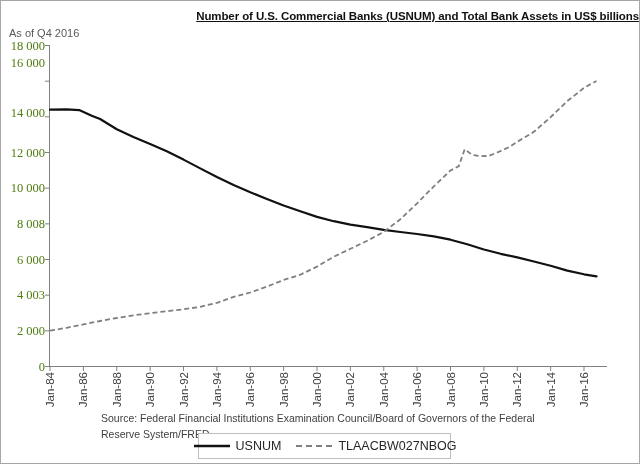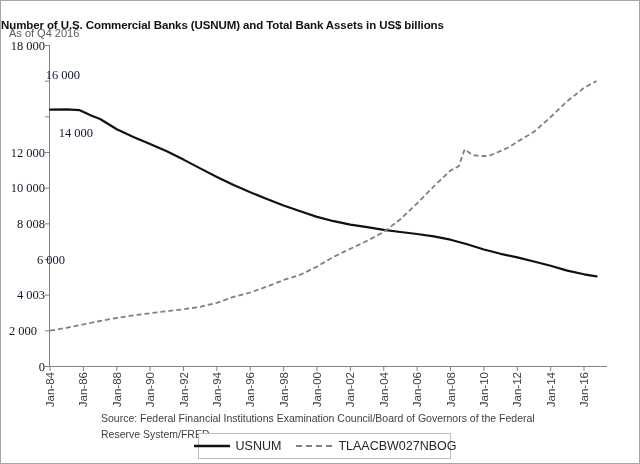--- a/index.html
+++ b/index.html
@@ -2,32 +2,32 @@
 <html><head>
 <meta charset="utf-8">
 <style>
   html,body{margin:0;padding:0;background:#fff;}
   .canvas{
     position:relative;width:640px;height:464px;box-sizing:border-box;
     background:#ffffff;border:1px solid #a6a6a6;overflow:hidden;
     font-family:"Liberation Sans",sans-serif;
   }
   .chart-title{
-    position:absolute;left:0;top:18px;width:100%;text-align:left;
-    font-size:11.5px;font-weight:bold;color:#111;letter-spacing:-0.1px;
+    position:absolute;left:0;top:9px;width:100%;text-align:right;
+    font-size:11.5px;font-weight:bold;color:#111;letter-spacing:-0.1px;text-decoration:underline;
   }
   .chart-subtitle{
     position:absolute;left:8px;top:26px;width:100%;text-align:left;
     font-size:11px;color:#595959;
   }
   .plot-svg{position:absolute;left:0;top:0;}
   .ylab{
     position:absolute;left:0;width:44px;text-align:right;
     font-family:"Liberation Serif","DejaVu Serif",serif;
-    font-size:12.5px;color:#0f172a;line-height:14px;
+    font-size:12.5px;color:#4d7c0f;line-height:14px;
   }
   .xlab{
     position:absolute;width:40px;line-height:14px;text-align:right;
     font-size:11.5px;color:#404040;
     transform-origin:0 0;transform:rotate(-90deg) translateX(-100%);
     white-space:nowrap;
   }
   .source-note{
     position:absolute;left:100px;top:410px;width:468px;
     font-size:10.5px;line-height:15.5px;color:#404040;
@@ -76,28 +76,28 @@
       <line x1="482.875" y1="365.5" x2="482.875" y2="370" stroke="#808080" stroke-width="1"></line>
       <line x1="516.25" y1="365.5" x2="516.25" y2="370" stroke="#808080" stroke-width="1"></line>
       <line x1="549.625" y1="365.5" x2="549.625" y2="370" stroke="#808080" stroke-width="1"></line>
       <line x1="583" y1="365.5" x2="583" y2="370" stroke="#808080" stroke-width="1"></line>
       <polyline points="49.0,108.7 65.7,108.4 78.2,109.1 90.7,114.8 99.1,118.0 115.8,128.3 132.4,136.0 149.1,143.1 165.8,150.3 182.5,158.6 199.2,167.4 215.9,176.1 232.6,184.1 249.3,191.3 265.9,198.0 282.6,204.5 299.3,210.3 316.0,215.9 332.7,220.2 349.4,223.7 366.1,226.2 382.8,228.9 399.4,231.0 416.1,233.0 432.8,235.3 449.5,238.7 466.2,243.3 482.9,248.5 499.6,252.8 516.3,256.4 532.9,260.5 549.6,264.7 566.3,269.6 583.0,273.3 595.5,275.3" fill="none" stroke="#111111" stroke-width="2.2" stroke-linejoin="round" stroke-linecap="round"></polyline>
       <polyline points="49.0,329.7 65.7,326.8 82.4,323.4 99.1,320.0 115.8,317.0 132.4,314.3 149.1,312.2 165.8,310.2 182.5,308.3 199.2,305.8 215.9,301.8 232.6,295.9 249.3,291.5 265.9,285.6 282.6,279.0 299.3,273.7 316.0,265.6 332.7,255.8 349.4,247.8 366.1,239.8 382.8,230.9 399.4,218.2 416.1,202.3 432.8,185.4 449.5,169.5 457.8,165.1 463.7,148.3 471.2,153.8 479.5,155.2 487.9,154.9 496.2,151.5 507.9,146.2 516.3,140.8 532.9,130.8 549.6,116.2 566.3,100.1 576.3,92.3 583.0,86.8 595.5,80.0" fill="none" stroke="#7f7f7f" stroke-width="1.8" stroke-dasharray="5 3" stroke-linejoin="round" stroke-linecap="butt"></polyline>
     </svg>
 
   <div id="labels-layer">
       <div class="ylab" style="top: 358.5px;">0</div>
-      <div class="ylab" style="top: 322.833px; text-align: center;">2 000</div>
+      <div class="ylab" style="top: 322.833px;">2 000</div>
       <div class="ylab" style="top: 287.167px;">4 003</div>
-      <div class="ylab" style="top: 251.5px; margin-left: 20px;">6 000</div>
+      <div class="ylab" style="top: 251.5px;">6 000</div>
       <div class="ylab" style="top: 215.833px;">8 008</div>
       <div class="ylab" style="top: 180.167px;">10 000</div>
       <div class="ylab" style="top: 144.5px;">12 000</div>
-      <div class="ylab" style="top: 125px; margin-left: 48px;">14 000</div>
-      <div class="ylab" style="top: 67px; margin-left: 35px;">16 000</div>
+      <div class="ylab" style="top: 105px;">14 000</div>
+      <div class="ylab" style="top: 55px;">16 000</div>
       <div class="ylab" style="top: 37.5px;">18 000</div>
       <div class="xlab" style="left: 42px; top: 371px;">Jan-84</div>
       <div class="xlab" style="left: 75.375px; top: 371px;">Jan-86</div>
       <div class="xlab" style="left: 108.75px; top: 371px;">Jan-88</div>
       <div class="xlab" style="left: 142.125px; top: 371px;">Jan-90</div>
       <div class="xlab" style="left: 175.5px; top: 371px;">Jan-92</div>
       <div class="xlab" style="left: 208.875px; top: 371px;">Jan-94</div>
       <div class="xlab" style="left: 242.25px; top: 371px;">Jan-96</div>
       <div class="xlab" style="left: 275.625px; top: 371px;">Jan-98</div>
       <div class="xlab" style="left: 309px; top: 371px;">Jan-00</div>

